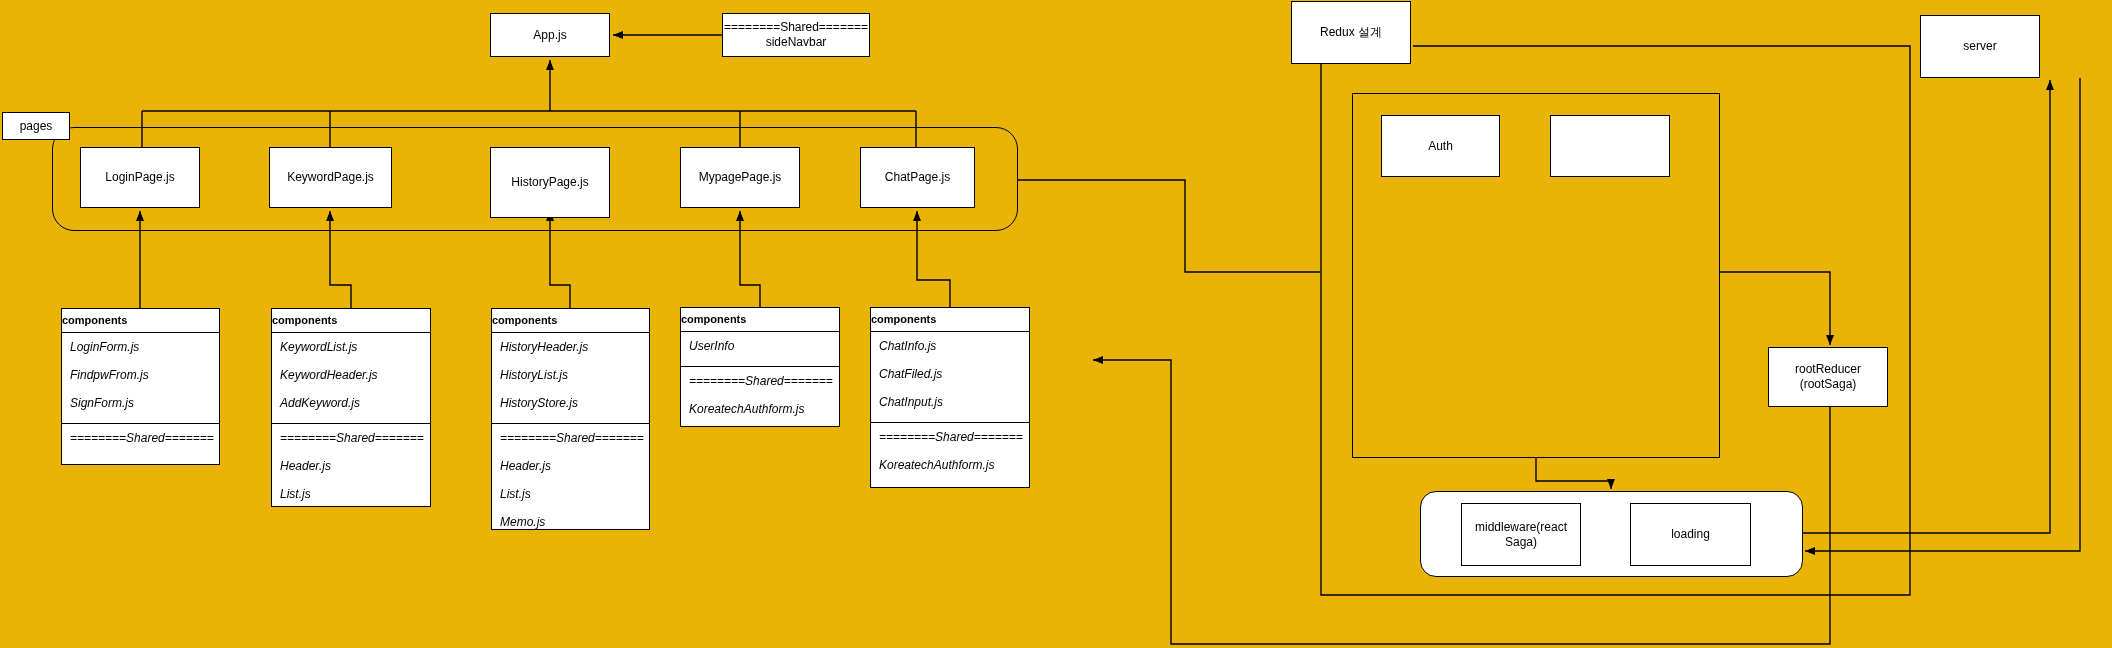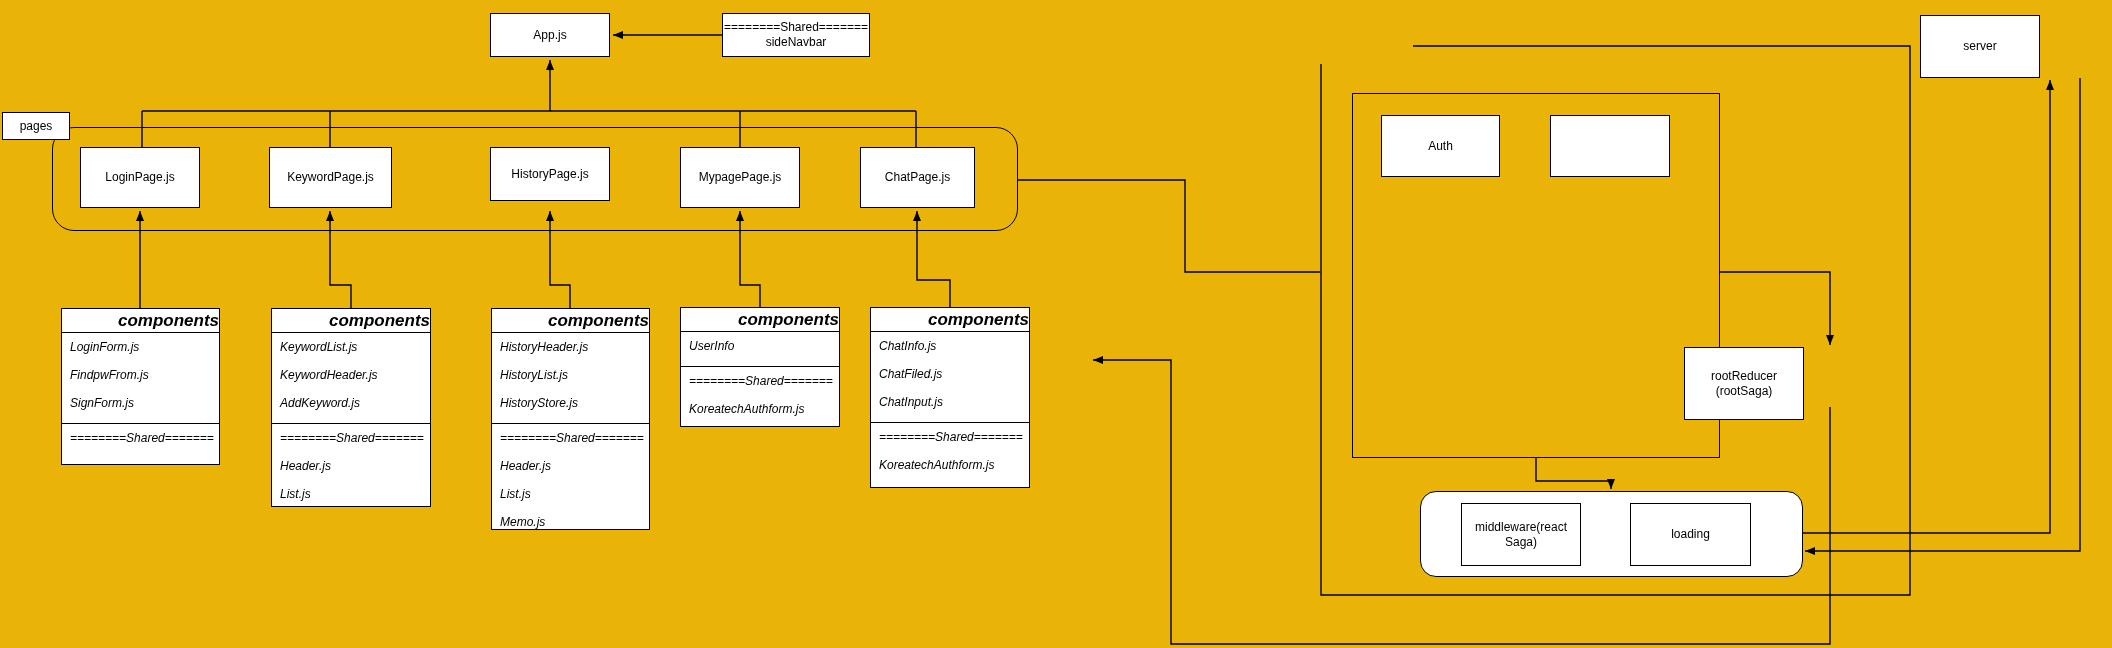--- a/index.html
+++ b/index.html
@@ -41,25 +41,24 @@
     box-sizing:border-box;
     border:1.6px solid #000;
     background:#fff;
     z-index:2;
     font-size:12px;
     overflow:hidden;
   }
   .comp-title{
     height:23px;
     line-height:23px;
-    text-align:right;
+    text-align:left;
     font-weight:bold;
-    font-size:17px;
+    font-size:11px;
     border-bottom:1.6px solid #000;
-    font-style:italic;
   }
   .comp-row{
     height:28px;
     line-height:28px;
     padding-left:8px;
     white-space:nowrap;
     font-style:italic;
   }
   .comp-divider{
     border-top:1.6px solid #000;
@@ -112,21 +111,21 @@
   <div class="node" style="left:2px;top:112px;width:68px;height:28px">
     <span>pages</span>
   </div>
 
   <div class="node" style="left:80px;top:147px;width:120px;height:61px">
     <span>LoginPage.js</span>
   </div>
   <div class="node" style="left:269px;top:147px;width:123px;height:61px">
     <span>KeywordPage.js</span>
   </div>
-  <div class="node" style="left:490px;top:147px;width:120px;height:54px">
+  <div class="node" style="left:490px;top:147px;width:120px;height:71px">
     <span>HistoryPage.js</span>
   </div>
   <div class="node" style="left:680px;top:147px;width:120px;height:61px">
     <span>MypagePage.js</span>
   </div>
   <div class="node" style="left:860px;top:147px;width:115px;height:61px">
     <span>ChatPage.js</span>
   </div>
 
   <div class="comp-box" style="left:61px;top:308px;width:159px;height:157px">
@@ -172,26 +171,29 @@
   <div class="comp-box" style="left:870px;top:307px;width:160px;height:181px">
     <div class="comp-title">components</div>
     <div class="comp-row">ChatInfo.js</div>
     <div class="comp-row">ChatFiled.js</div>
     <div class="comp-row">ChatInput.js</div>
     <div class="comp-divider"></div>
     <div class="comp-row">========Shared=======</div>
     <div class="comp-row">KoreatechAuthform.js</div>
   </div>
 
+  <div class="node" style="left:1291px;top:1px;width:120px;height:63px">
+    <span>Redux 설계</span>
+  </div>
   <div class="frame" style="left:1352px;top:93px;width:368px;height:365px"></div>
   <div class="node" style="left:1381px;top:115px;width:119px;height:62px">
     <span>Auth</span>
   </div>
   <div class="node" style="left:1550px;top:115px;width:120px;height:62px"></div>
-  <div class="node" style="left:1684px;top:347px;width:120px;height:73px">
+  <div class="node" style="left:1768px;top:347px;width:120px;height:60px">
     <span>rootReducer</span>
     <span>(rootSaga)</span>
   </div>
 
   <div class="frame rounded-sm" style="left:1420px;top:491px;width:383px;height:86px;z-index:1;background:#fff;"></div>
   <div class="node" style="left:1461px;top:503px;width:120px;height:63px">
     <span>middleware(react</span>
     <span>Saga)</span>
   </div>
   <div class="node" style="left:1630px;top:503px;width:121px;height:63px">

